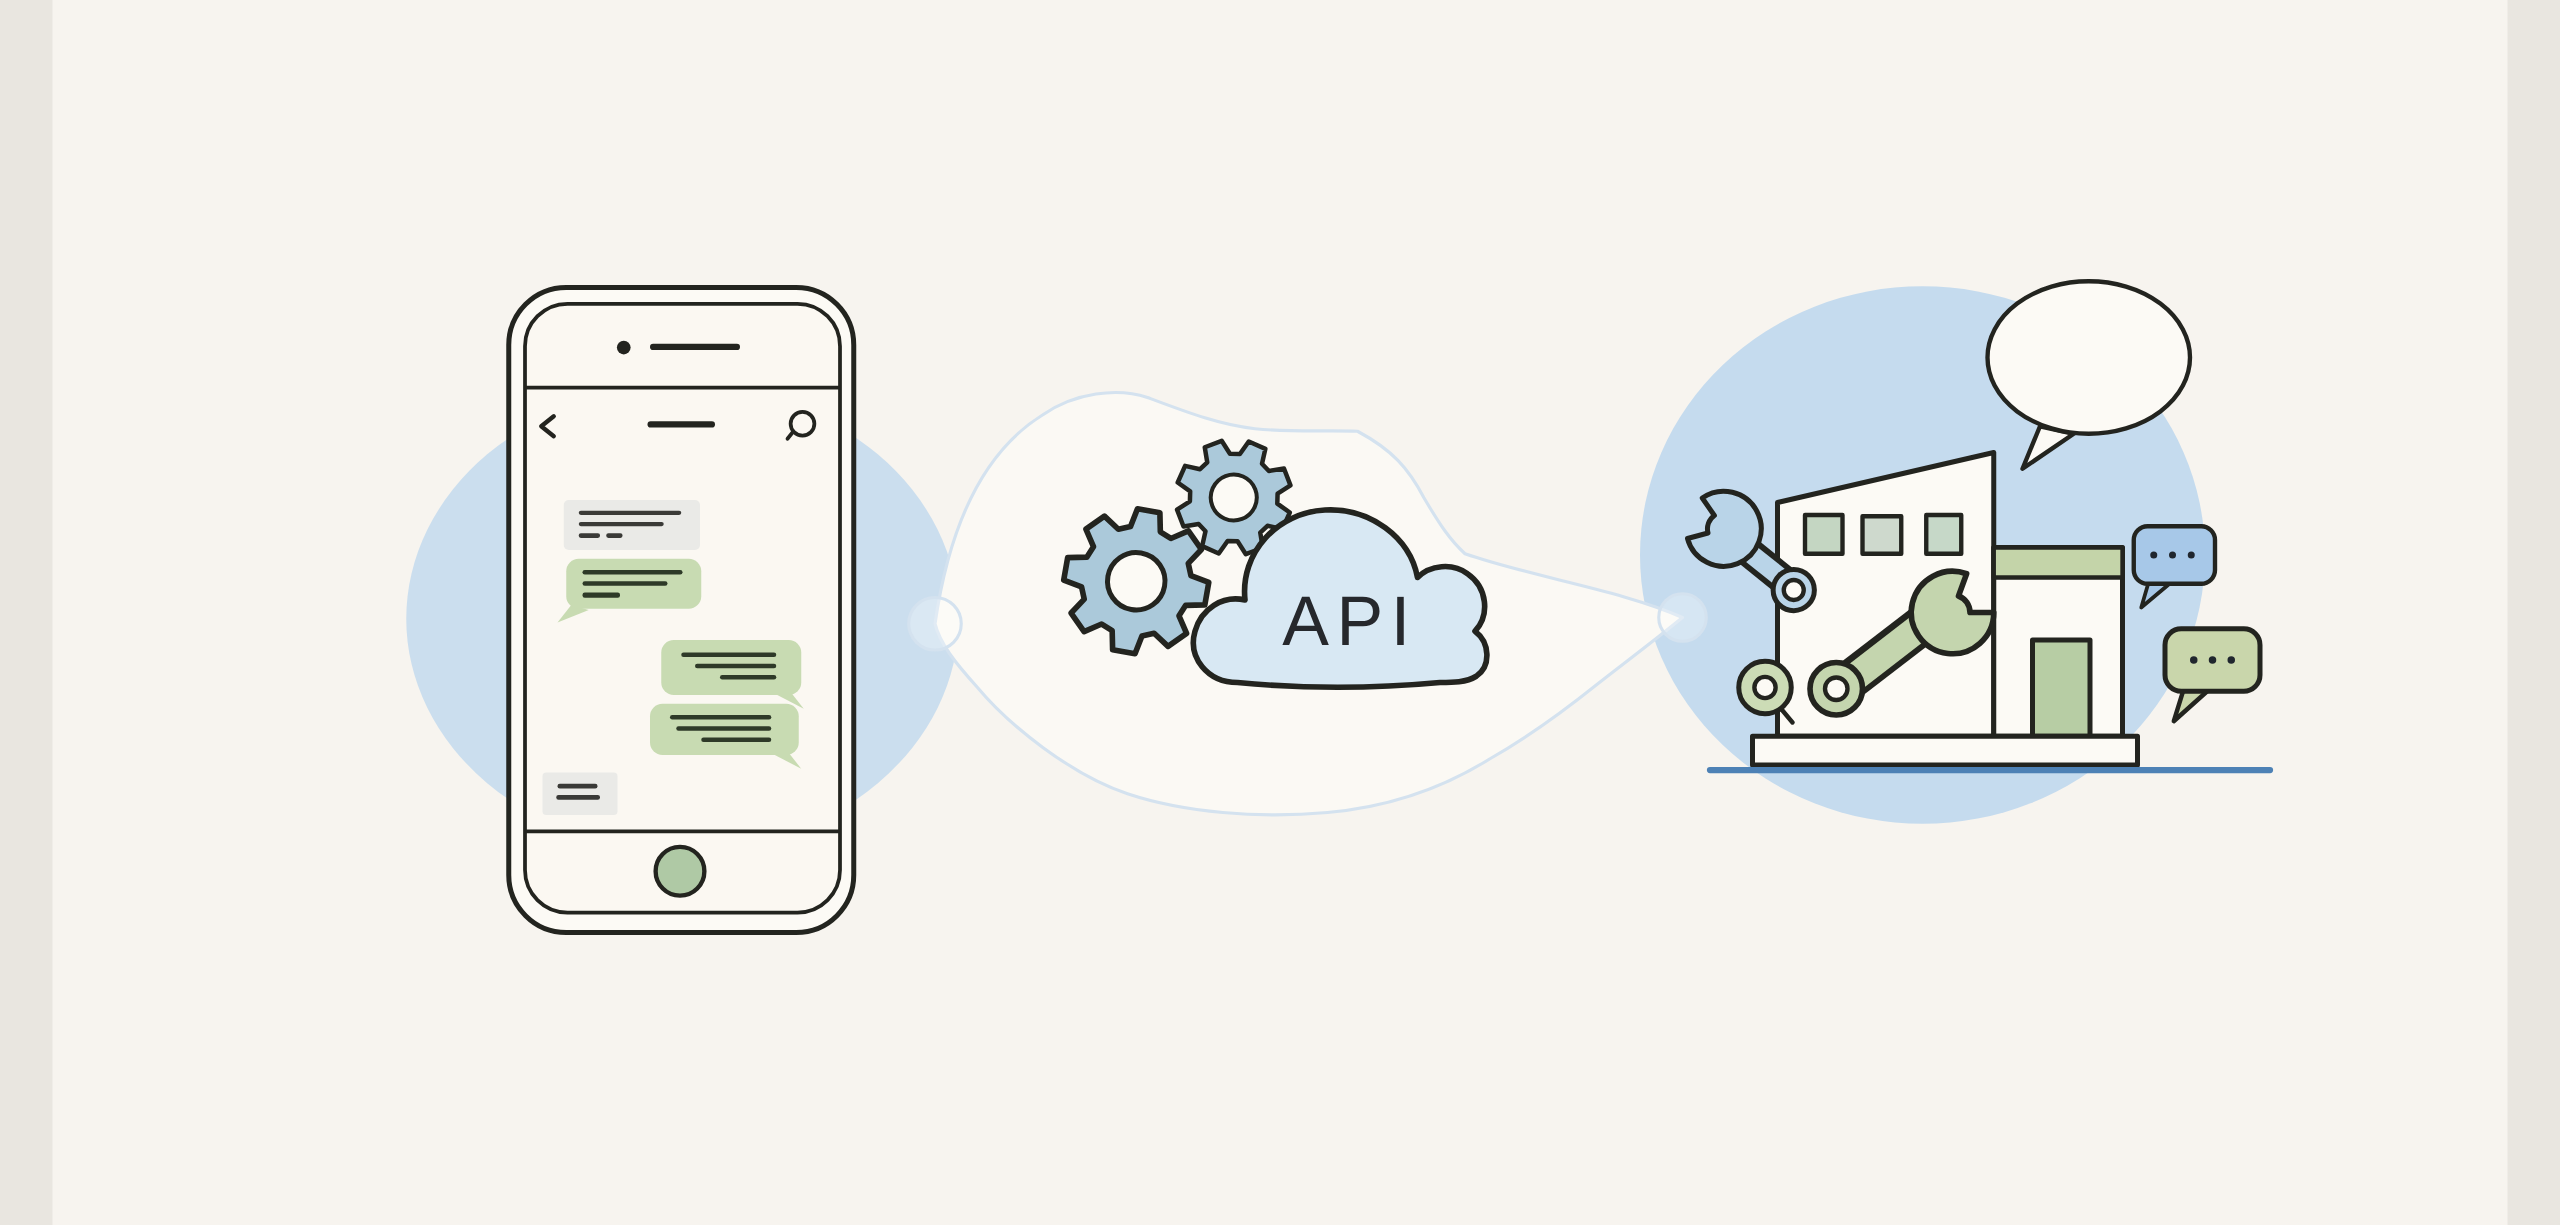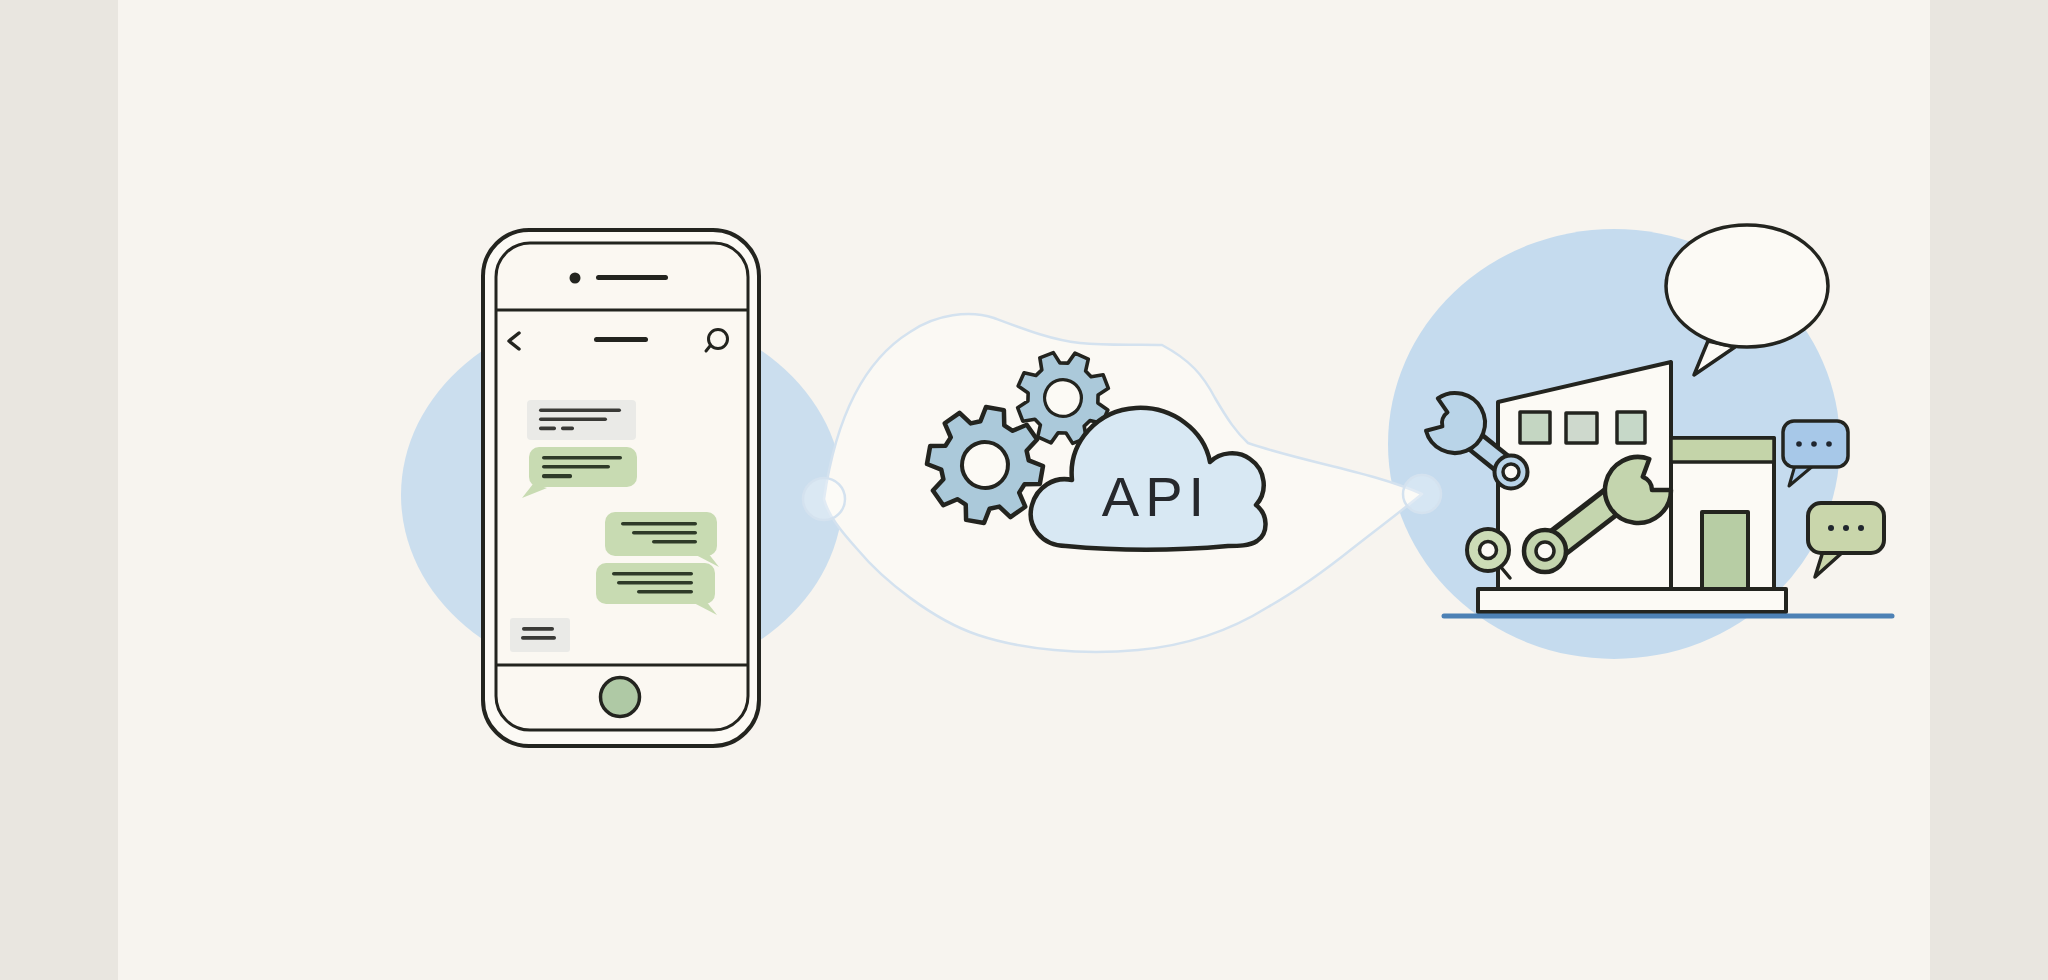--- a/index.html
+++ b/index.html
@@ -1,17 +1,17 @@
 <!DOCTYPE html>
 <html style="--bg: #f7f4ef; --ink: #23241f; --paper: #fcfaf5; --screen: #fbf8f2; --circle_left: #cbdeee; --circle_right: #c5dbee; --bubble_gray: #eaeae7; --bubble_green: #c8dbb2; --line_dark: #3a3a37; --line_green: #2e3a28; --home_green: #afc9a5; --cloud_outline: #d4e2ef; --cloud_fill: #fbf9f4; --gear_fill: #abc9da; --api_cloud_fill: #d8e8f3; --api_text: #26282c; --wrench_blue: #b9d4e8; --wrench_green: #c4d5ae; --window_1: #c4d6c2; --window_2: #ced9cd; --window_3: #c6d8c8; --band_green: #c4d4a9; --door_green: #b7cda4; --donut_green: #ccdcb6; --mini_blue: #a7c8e8; --mini_green: #c9d6ab; --baseline_blue: #4d81b5; --dot_ink: #20262e;"><head>
 <meta charset="utf-8">
 <style>
   html,body{margin:0;padding:0;background:#e9e6e0;}
   .stage{
-    position:relative;width:1812px;height:980px;margin:0 auto;
+    position:relative;width:1964px;height:980px;margin:0 auto;
     background:var(--bg,#f7f4ef);overflow:hidden;
     font-family:"Liberation Sans", sans-serif;
   }
   svg{display:block}
   
   .s-ink{stroke:var(--ink)}
   .s-soft{stroke:var(--cloud_outline)}
   .s-base{stroke:var(--baseline_blue)}
   .sw-wb{stroke:var(--wrench_blue)}
   .sw-wg{stroke:var(--wrench_green)}

